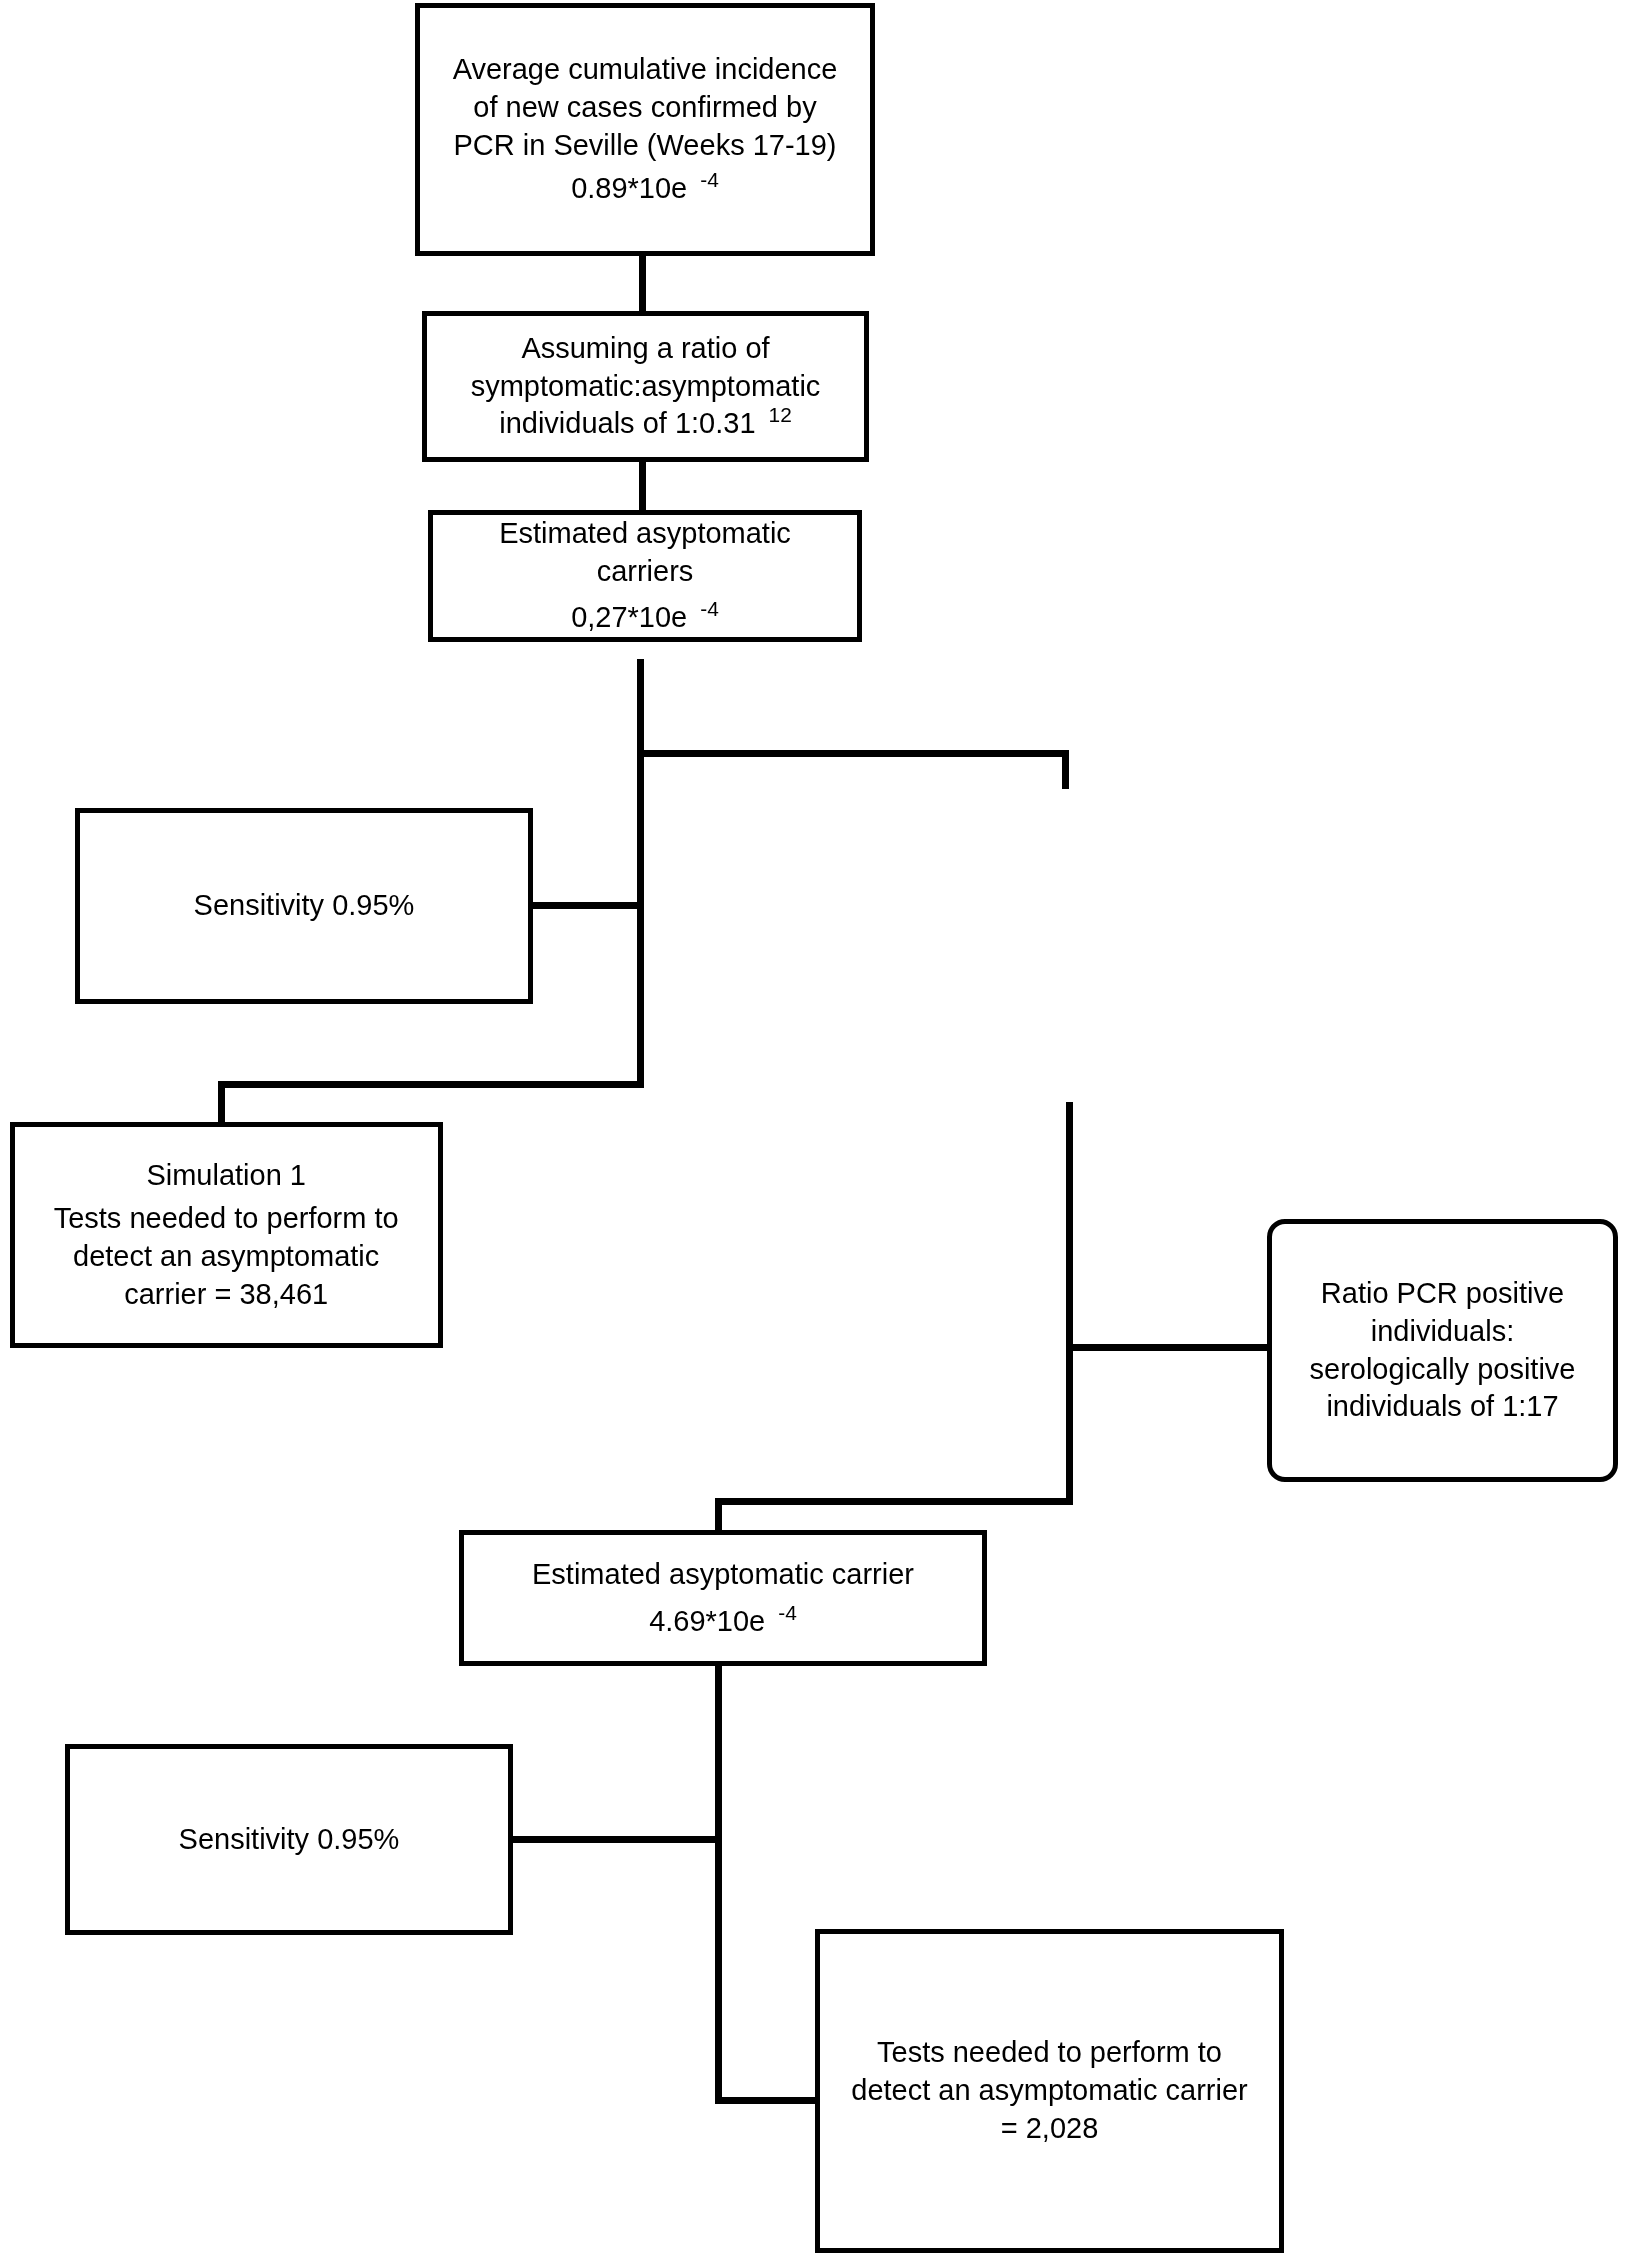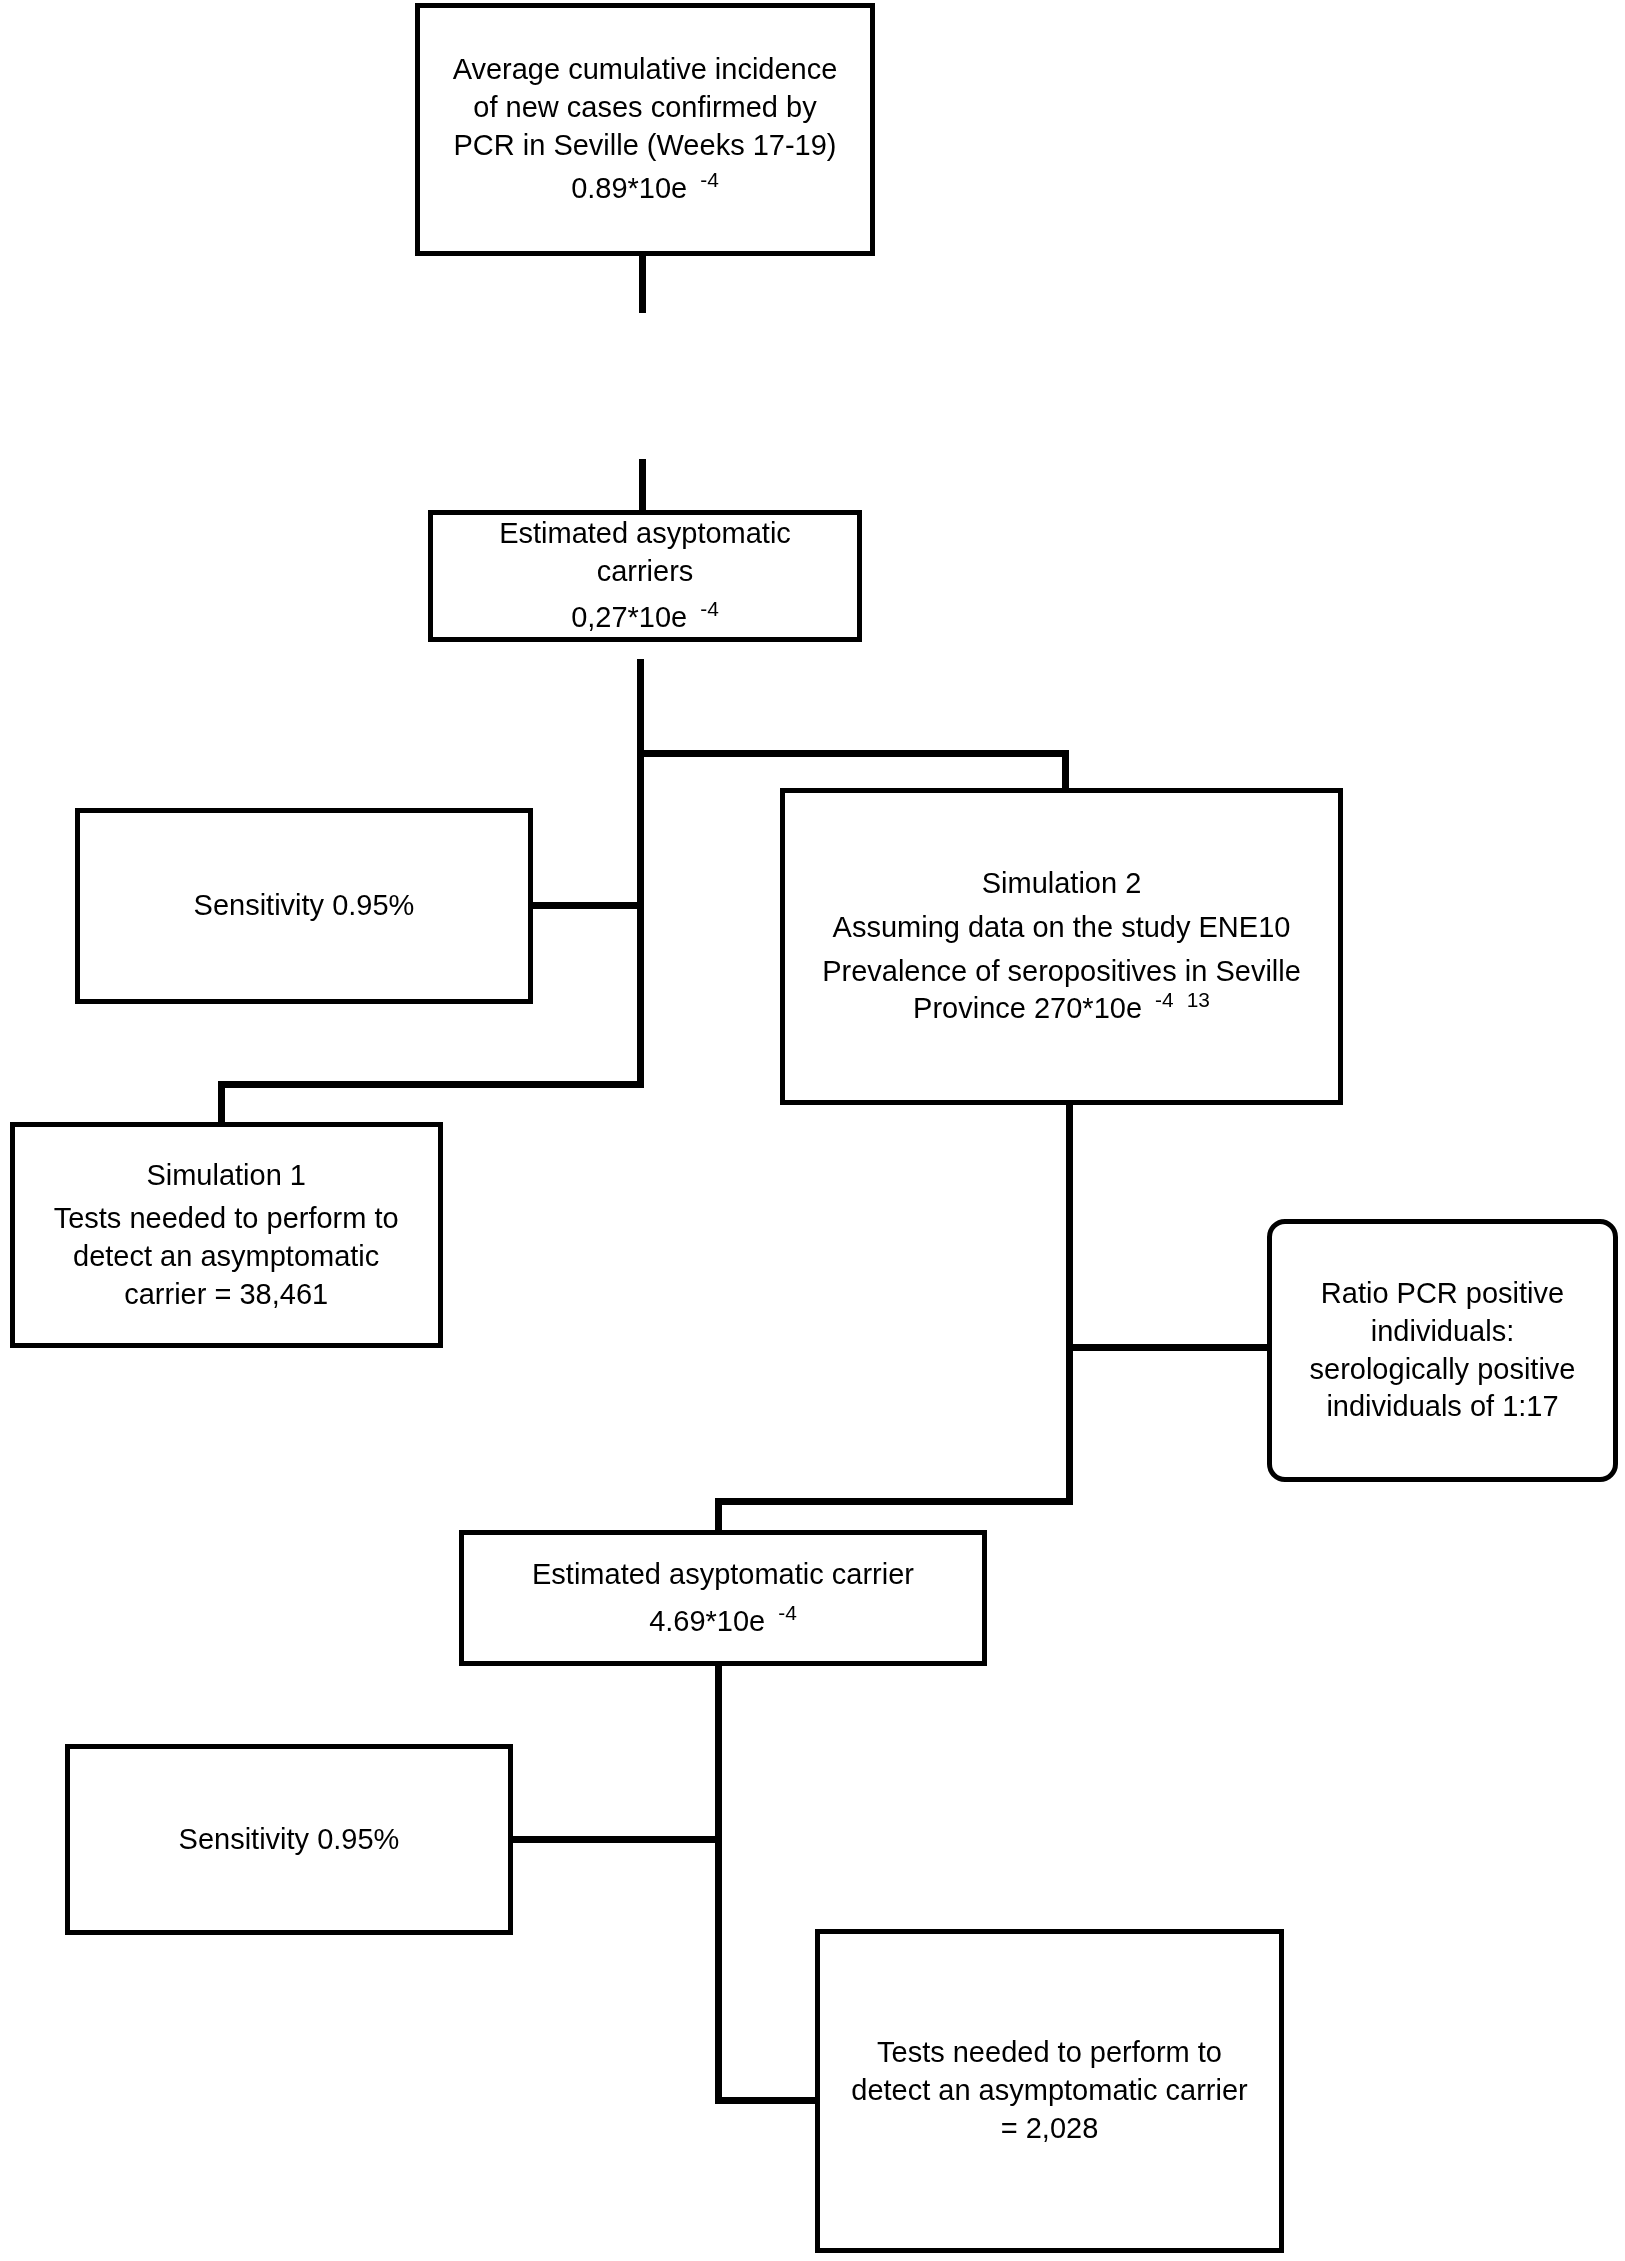--- a/index.html
+++ b/index.html
@@ -76,37 +76,36 @@
 
   <div class="line" style="left:715px;top:2097px;width:107px;height:7.1px;"></div>
 
   <div class="node" style="left:415px;top:3.2px;width:460px;height:253px;">
     <span class="ln">Average cumulative incidence</span>
     <span class="ln">of new cases confirmed by</span>
     <span class="ln">PCR in Seville  (Weeks 17-19)</span>
     <span class="ln gap"><span>0.89*10e</span><span class="sp"></span><sup>-4</sup></span>
   </div>
 
+  <div class="node" style="left:422px;top:311px;width:447px;height:151px;">
+    <span class="ln">Assuming a ratio of</span>
+    <span class="ln">symptomatic:asymptomatic</span>
+    <span class="ln"><span>individuals of 1:0.31</span><span class="sp"></span><sup>12</sup></span>
+  </div>
 
   <div class="node" style="left:428px;top:510px;width:434px;height:132px;">
     <span class="ln">Estimated asyptomatic</span>
     <span class="ln">carriers</span>
     <span class="ln gap-sm"><span>0,27*10e</span><span class="sp"></span><sup>-4</sup></span>
   </div>
 
   <div class="node" style="left:75px;top:808px;width:458px;height:196px;">
     <span class="ln">Sensitivity 0.95%</span>
   </div>
 
-  <div class="node" style="left:780px;top:788px;width:563px;height:317px;">
-    <span class="ln">Simulation 2</span>
-    <span class="ln gap">Assuming data on the study ENE10</span>
-    <span class="ln gap">Prevalence of seropositives in Seville</span>
-    <span class="ln"><span>Province 270*10e</span><span class="sp"></span><sup>-4</sup><span class="sp"></span><sup>13</sup></span>
-  </div>
 
   <div class="node" style="left:9.7px;top:1122px;width:433px;height:226px;">
     <span class="ln">Simulation 1</span>
     <span class="ln gap">Tests needed to perform to</span>
     <span class="ln">detect an asymptomatic</span>
     <span class="ln">carrier = 38,461</span>
   </div>
 
   <div class="node" style="left:1267px;top:1219px;width:351px;height:263px;border-radius:18px;">
     <span class="ln">Ratio PCR positive</span>

